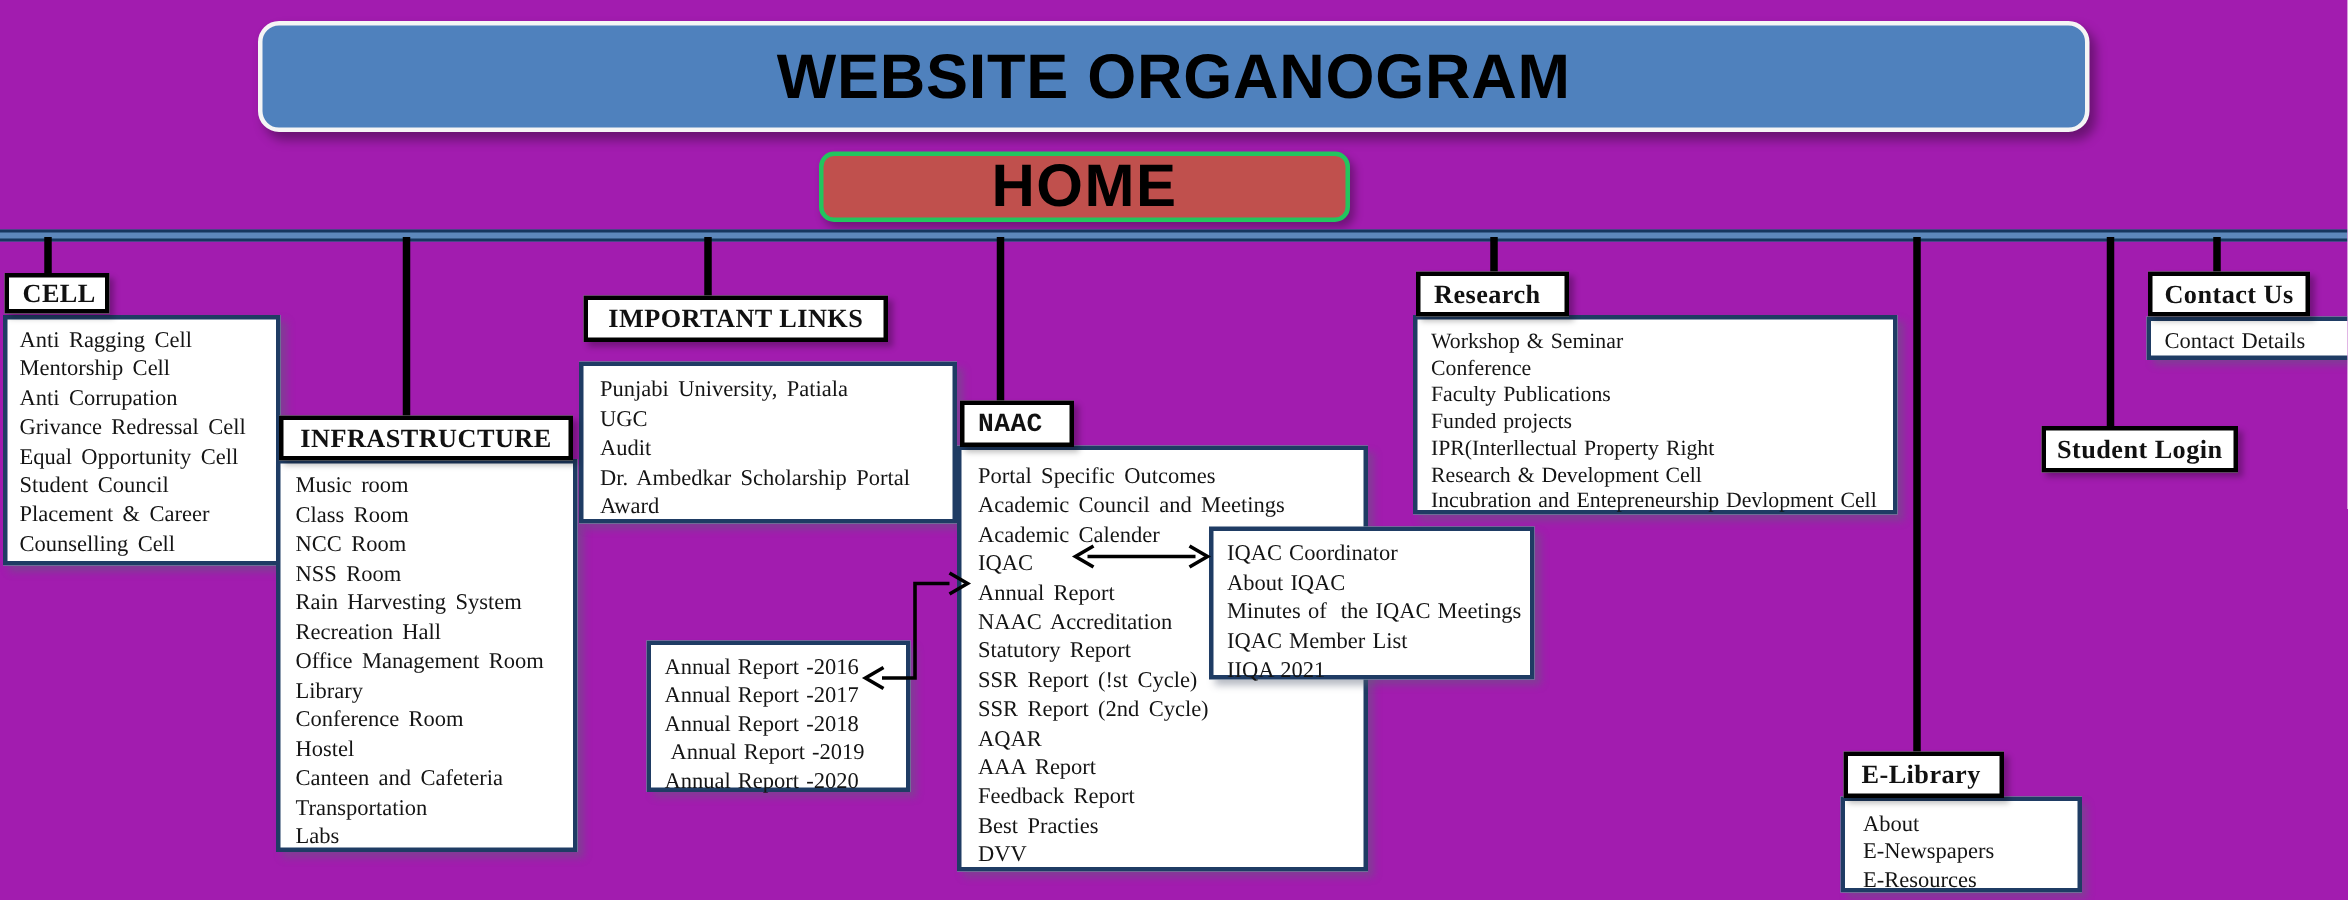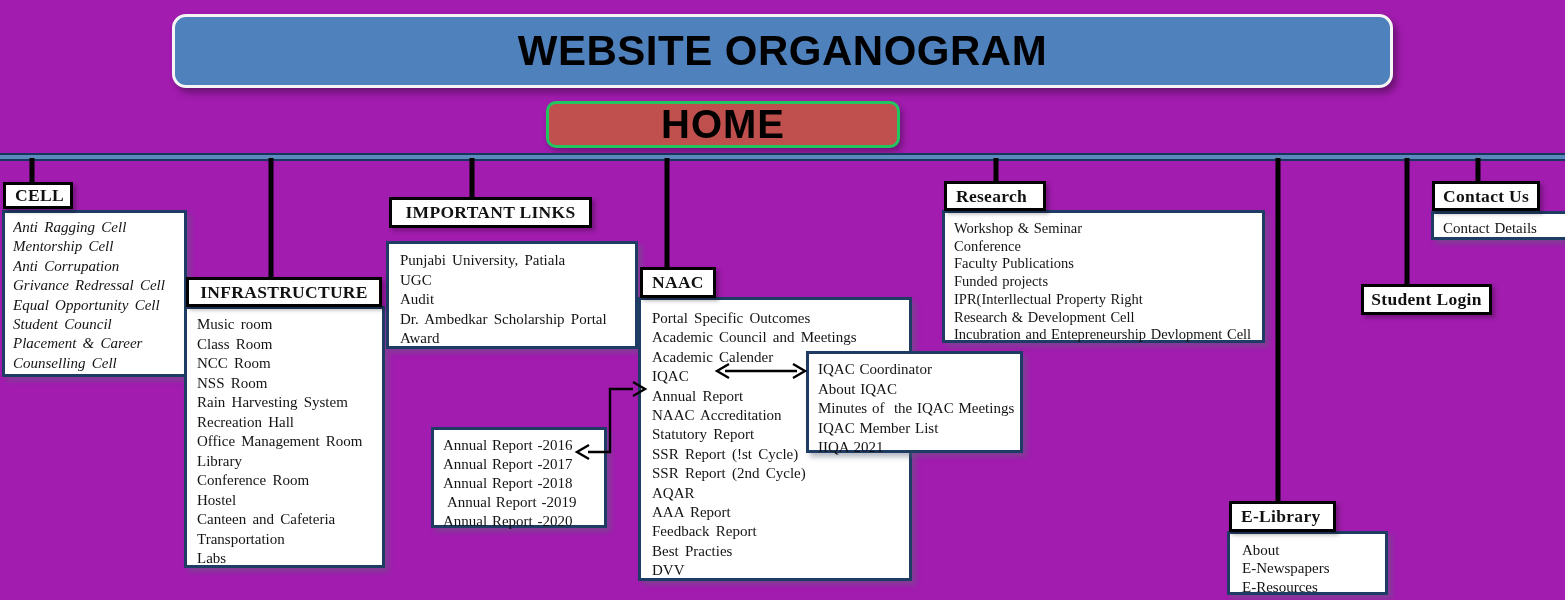--- a/index.html
+++ b/index.html
@@ -45,33 +45,33 @@
   .tbox.center{justify-content:center;}
   .tbox.padl{padding-left:9px;}
   
   .lbox{
     position:absolute;background:#fff;box-sizing:border-box;
     border:3px solid var(--list-border-blue,#1f3c64);
     box-shadow:4px 4px 5px rgba(90,100,120,.45);
     z-index:3;font-size:15px;color:#141414;word-spacing:2.5px;
   }
   .lbox .li{white-space:pre;overflow:hidden;}
-  #cell-list      {left:2px;   top:210px; width:185px; height:167px; padding:5px 0 0 8px;  line-height:19.4px;font-style:italic;}
+  #cell-list      {left:2px;   top:210px; width:185px; height:167px; padding:5px 0 0 8px;  line-height:19.4px;}
   #infra-list     {left:184px; top:306px; width:201px; height:262px; padding:6px 0 0 10px; line-height:19.5px;}
   #implinks-list  {left:386px; top:241px; width:252px; height:108px; padding:7px 0 0 11px; line-height:19.5px;}
   #naac-list      {left:638px; top:297px; width:274px; height:284px; padding:9px 0 0 11px; line-height:19.4px;}
   #annual-list    {left:431px; top:427px; width:176px; height:101px; padding:6px 0 0 9px;  line-height:19px; word-spacing:1px;}
   #iqac-list      {left:806px; top:351px; width:217px; height:102px; padding:6px 0 0 9px;  line-height:19.5px; word-spacing:1px;}
   #research-list  {left:942px; top:210px; width:323px; height:133px; padding:7px 0 0 9px;  line-height:17.7px; font-size:14.5px; word-spacing:1px;}
   #contact-list   {left:1431px;top:211px; width:141px; height:29px;  padding:4px 0 0 9px;  line-height:20px; word-spacing:1px;}
   #elib-list      {left:1227px;top:531px; width:161px; height:64px;  padding:7px 0 0 12px; line-height:18.3px; word-spacing:1px;}
   #cell-title     {left:3px;   top:182px; width:70px;  height:27px;}
   #infra-title    {left:186px; top:277px; width:196px; height:30px;}
   #implinks-title {left:389px; top:197px; width:203px; height:31px;}
-  #naac-title     {left:640px; top:267px; width:76px;  height:31px;}
+  #naac-title     {left:640px; top:267px; width:76px;  height:31px;font-family:Liberation Mono, monospace;}
   #research-title {left:944px; top:181px; width:102px; height:30px;}
   #contact-title  {left:1432px;top:181px; width:108px; height:30px;}
   #studentlogin-box{left:1361px;top:284px;width:131px; height:31px;}
   #elib-title     {left:1229px;top:501px; width:107px; height:31px;}
 </style>
 </head>
 <body>
 
 <div id="canvas">
 

